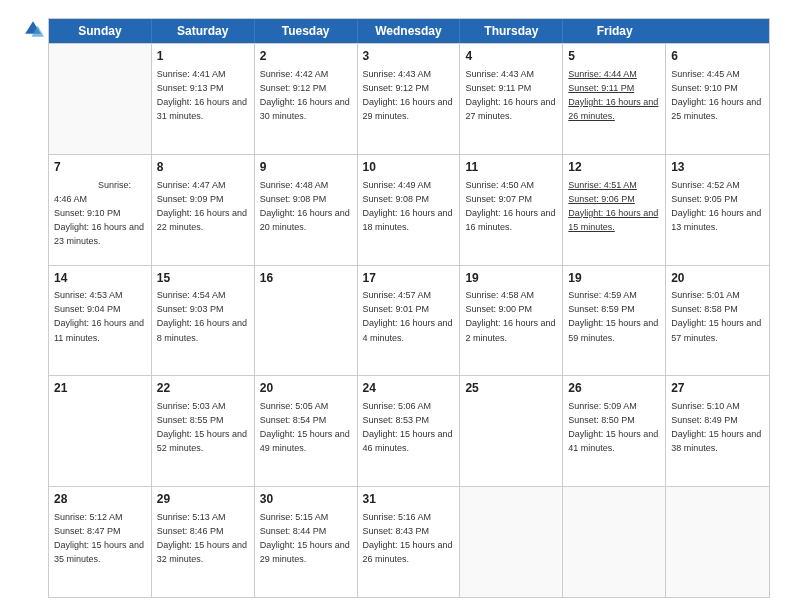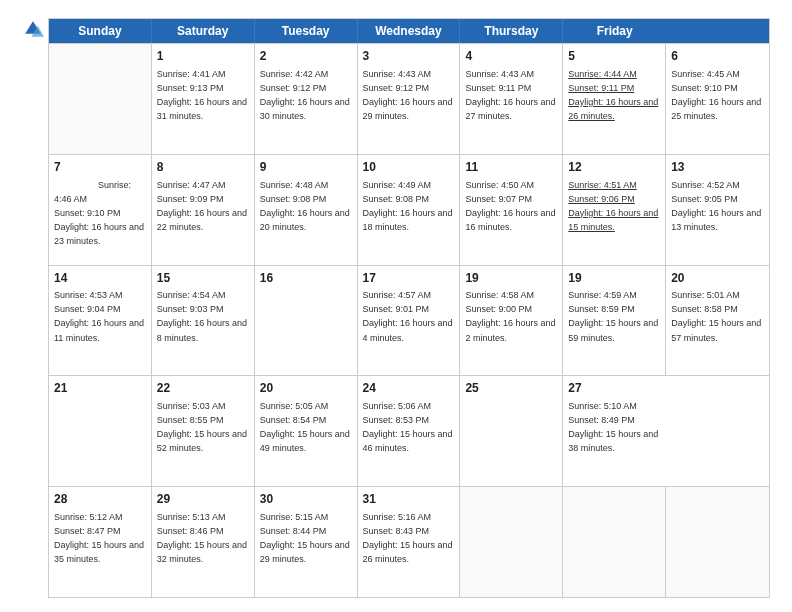--- a/index.html
+++ b/index.html
@@ -206,20 +206,23 @@
           <div class="cal-cell"><span class="day-num">22</span><span class="cell-text" style="white-space: pre-line;">Sunrise: 5:03 AM
 Sunset: 8:55 PM
 Daylight: 15 hours and 52 minutes.</span></div>
           <div class="cal-cell"><span class="day-num">20</span><span class="cell-text" style="white-space: pre-line;">Sunrise: 5:05 AM
 Sunset: 8:54 PM
 Daylight: 15 hours and 49 minutes.</span></div>
           <div class="cal-cell"><span class="day-num">24</span><span class="cell-text" style="white-space: pre-line;">Sunrise: 5:06 AM
 Sunset: 8:53 PM
 Daylight: 15 hours and 46 minutes.</span></div>
           <div class="cal-cell"><span class="day-num">25</span></div>
+          <div class="cal-cell"><span class="day-num">26</span><span class="cell-text" style="white-space: pre-line;">Sunrise: 5:09 AM
+Sunset: 8:50 PM
+Daylight: 15 hours and 41 minutes.</span></div>
           <div class="cal-cell"><span class="day-num">27</span><span class="cell-text" style="white-space: pre-line;">Sunrise: 5:10 AM
 Sunset: 8:49 PM
 Daylight: 15 hours and 38 minutes.</span></div>
         </div>
         <div class="cal-row">
           <div class="cal-cell"><span class="day-num">28</span><span class="cell-text" style="white-space: pre-line;">Sunrise: 5:12 AM
 Sunset: 8:47 PM
 Daylight: 15 hours and 35 minutes.</span></div>
           <div class="cal-cell"><span class="day-num">29</span><span class="cell-text" style="white-space: pre-line;">Sunrise: 5:13 AM
 Sunset: 8:46 PM

